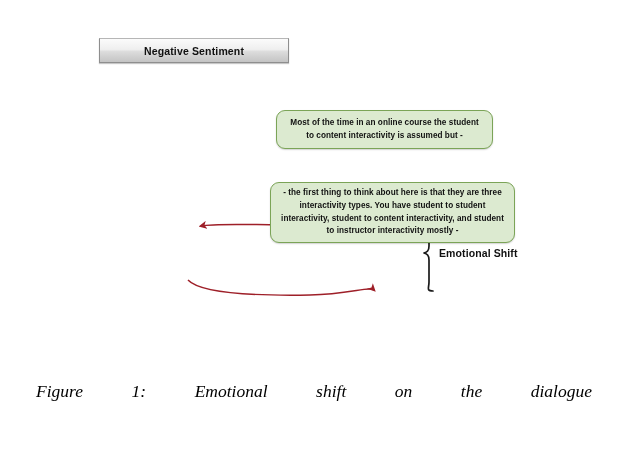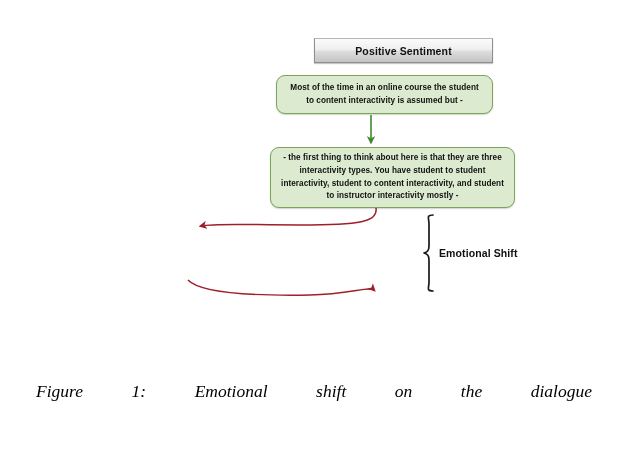--- a/index.html
+++ b/index.html
@@ -64,20 +64,21 @@
     align-items: center;
     justify-content: center;
     text-align: center;
     font-size: 8.2px;
     font-weight: bold;
     line-height: 1.55;
     letter-spacing: 0.05px;
     color: #111111;
     padding: 11px 9px;
     box-shadow: 0 1px 1.5px rgba(0,0,0,0.18);
+    margin-top: 35px;
   }
   .bubble-positive {
     background: #dcead0;
     border: 1.3px solid #7ba457;
   }
   .bubble-negative {
     background: #f5d5d5;
     border: 1.3px solid #a53740;
   }
 
@@ -151,22 +152,22 @@
 
     <path d="M 433 215
              C 426 215, 429 218, 429 224
              L 429 246
              C 429 251, 427 252, 424 253
              C 427 254, 429 255, 429 260
              L 429 282
              C 429 288, 426 291, 433 291" stroke="#1a1a1a" stroke-width="1.7" fill="none" stroke-linecap="round" stroke-linejoin="round"></path>
   </svg>
 
+  <div class="sentiment-btn" id="btn-negative">Negative Sentiment</div>
 
-  <div class="sentiment-btn" id="btn-positive">Positive Sentiment</div>
 
   <div class="bubble bubble-positive" id="bubble-1">Most of the time in an online course the student to content interactivity is assumed but -</div>
 
   <div class="bubble bubble-positive" id="bubble-2">- the first thing to think about here is that they are three interactivity types. You have student to student interactivity, student to content interactivity, and student to instructor interactivity mostly -</div>
 
 
 
   <div id="shift-annotation">
     <span id="shift-label">Emotional Shift</span>
   </div>

